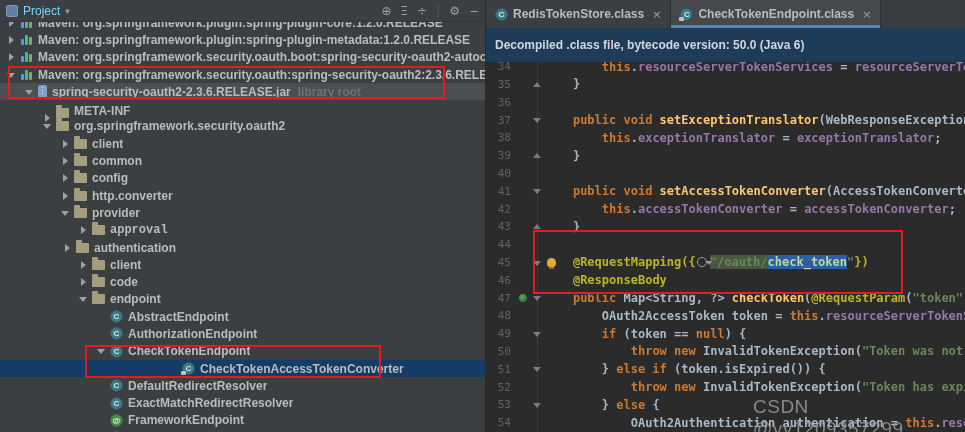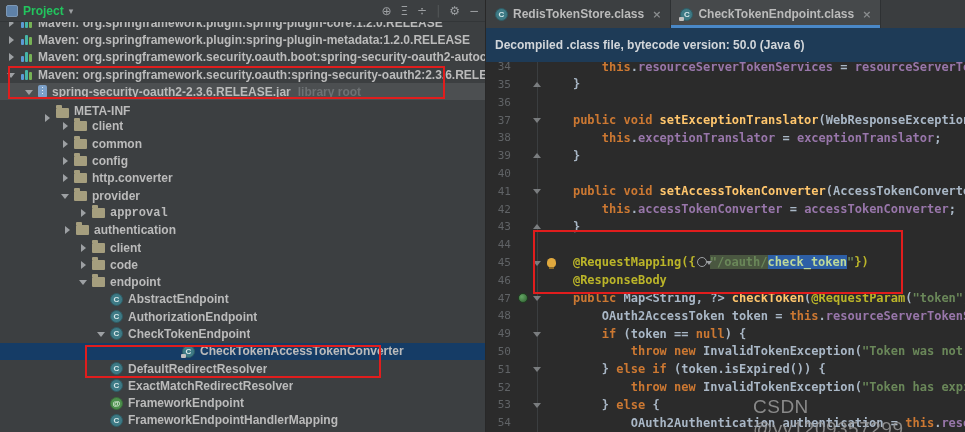--- a/index.html
+++ b/index.html
@@ -8,21 +8,21 @@
   .app { position:relative; width:965px; height:432px; overflow:hidden; }
 
   
   .panel { position:absolute; left:0; top:0; width:486px; height:432px;
     background:#3C3F41; border-right:1px solid #282828; overflow:hidden; }
   .panel-header { position:absolute; top:0; left:0; right:0; height:22px;
     display:flex; align-items:center; gap:5px; padding:0 6px;
     border-bottom:1px solid #333638; background:#3C3F41; z-index:4; }
   .pw-icon { width:12px; height:12px; background:#5E81A8; border:1px solid #7D98B5;
     border-radius:2px; display:inline-block; }
-  .panel-title { color:#22c55e; font-size:12px; font-weight:bold; }
+  .panel-title { color:#7dd3fc; font-size:12px; font-weight:normal; }
   .dd-caret { color:#9DA0A3; font-size:9px; font-family:"DejaVu Sans",sans-serif; }
   .hicons { margin-left:auto; display:flex; align-items:center; gap:9px;
     color:#9DA0A3; font-size:12px; font-family:"DejaVu Sans",sans-serif; }
   .hicons .sep { color:#55585A; }
 
   .tree { position:absolute; top:22px; left:0; right:0; bottom:0; overflow:hidden; }
   .trow { height:17.3px; display:flex; align-items:center; white-space:nowrap;
     font-size:12px; font-weight:bold; color:#BBBBBB; }
   .trow:first-child { margin-top:-8px; }
   .trow.sel-blue { background:#153C66; }
@@ -166,20 +166,25 @@
           <span class="chev down"></span>
           <span class="ticon jar"></span>
           <span class="tlabel">spring-security-oauth2-2.3.6.RELEASE.jar</span>
           <span class="tsuffix">library root</span>
         </div>
         <div class="trow" style="padding-left: 42px; align-items: flex-end;">
           <span class="chev right"></span>
           <span class="ticon folder"></span>
           <span class="tlabel">META-INF</span>
         </div>
+        <div class="trow" style="padding-left: 42px;">
+          <span class="chev down"></span>
+          <span class="ticon folder"></span>
+          <span class="tlabel">org.springframework.security.oauth2</span>
+        </div>
         <div class="trow" style="padding-left: 60px;">
           <span class="chev right"></span>
           <span class="ticon folder"></span>
           <span class="tlabel">client</span>
         </div>
         <div class="trow" style="padding-left: 60px;">
           <span class="chev right"></span>
           <span class="ticon folder"></span>
           <span class="tlabel">common</span>
         </div>

